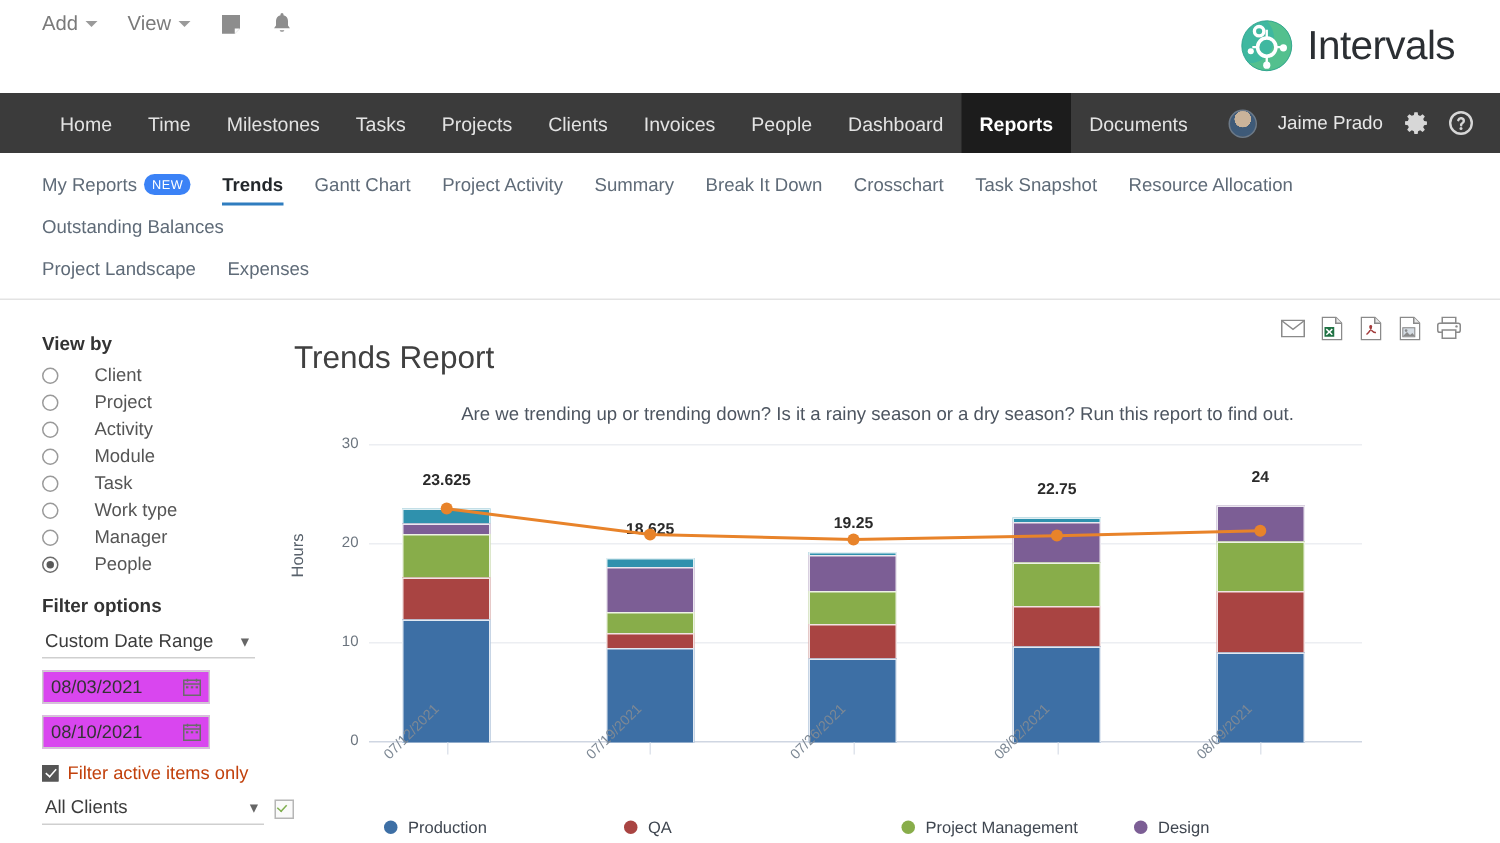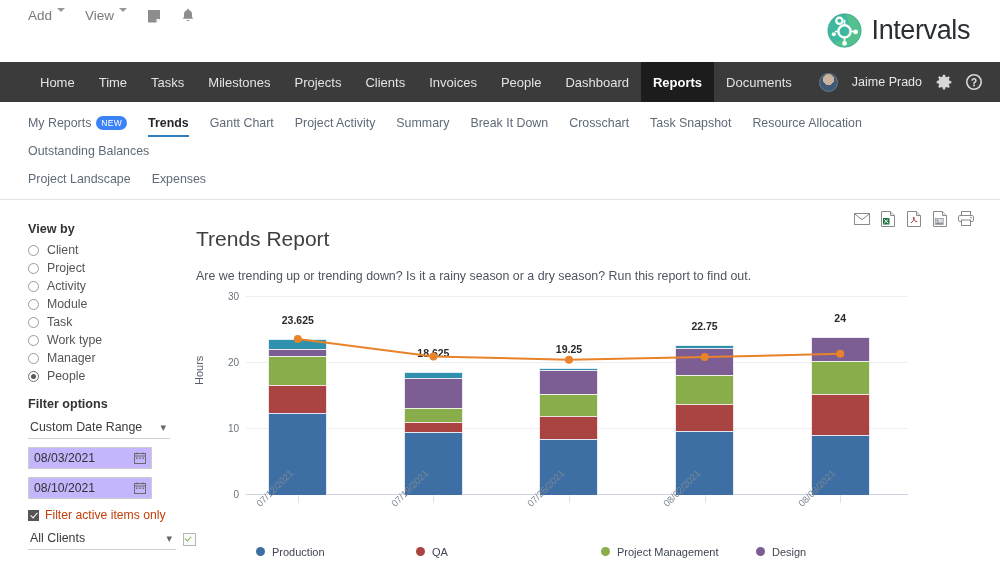--- a/index.html
+++ b/index.html
@@ -7,21 +7,21 @@
     width: 1000px; height: 562px;
     font-family: "Liberation Sans", sans-serif;
     background: #ffffff;
     overflow: hidden;
   }
   #app { position: relative; width: 1000px; height: 562px; background:#fff; }
 
   
   .topbar { height: 62px; background:#fff; position:relative; }
   .topbar-left { position:absolute; left:28px; top:8px; display:flex; align-items:center; gap:20px; }
-  .tb-item { display:flex; align-items:flex-start; gap:5px; font-size:13.5px; color:#7a7a7a; cursor:pointer; }
+  .tb-item { display:flex; align-items:center; gap:5px; font-size:13.5px; color:#7a7a7a; cursor:pointer; }
   .caret-d { width:0;height:0;border-left:4px solid transparent;border-right:4px solid transparent;border-top:4px solid #9a9a9a; }
   .tb-icon { color:#8d8d8d; display:flex; align-items:center; }
   .brand { position:absolute; right:30px; top:12px; display:flex; align-items:center; gap:9px; }
   .brand-name { font-size:27px; color:#2b2f33; letter-spacing:-0.4px; }
 
   
   .mainnav { height:40px; background:#3b3b3b; display:flex; align-items:stretch; position:relative; }
   .mainnav-items { display:flex; align-items:stretch; margin-left:28px; }
   .nav-link { display:flex; align-items:center; padding:0 12px; color:#e3e3e3; font-size:13px; cursor:pointer; white-space:nowrap; }
   .nav-link.active { background:#1c1c1c; color:#ffffff; font-weight:600; }
@@ -38,47 +38,47 @@
   .sub-link { position:relative; font-size:12.4px; color:#5f6b78; padding:5px 11px 9px 0; margin-right:10px; cursor:pointer; white-space:nowrap; }
   .sub-link.active { color:#23272b; font-weight:700; }
   .sub-link.active:after { content:""; position:absolute; left:0; right:11px; bottom:2px; height:2.5px; background:#2f7dbf; }
   .badge-new { display:inline-block; background:#3b82f6; color:#fff; font-size:8.5px; font-weight:400;
                padding:2px 5px 1.5px; border-radius:7px; margin-left:5px; vertical-align:1px; letter-spacing:.3px; }
 
   
   .body-wrap { display:flex; height:397px; background:#fff; }
   .sidebar { width:196px; padding:22px 0 0 28px; flex:none; }
   .sb-title { font-size:12.6px; font-weight:700; color:#333; margin-bottom:7px; }
-  .radio-row { display:flex; align-items:center; gap:8px; margin:4px 0; cursor:pointer; }
+  .radio-row { display:flex; align-items:center; gap:24px; margin:4px 0; cursor:pointer; }
   .radio { width:11px;height:11px;border:1px solid #9a9a9a;border-radius:50%;background:#fff;flex:none;
            display:flex;align-items:center;justify-content:center; }
   .radio.on { border-color:#6e6e6e; }
   .radio.on:after { content:""; width:5px;height:5px;border-radius:50%;background:#5a5a5a; }
   .radio-lbl { font-size:12.3px; color:#555; }
   .sb-title2 { font-size:12.6px; font-weight:700; color:#333; margin:14px 0 6px; }
   .select-box { width:142px; display:flex; align-items:center; justify-content:space-between;
                 border-bottom:1px solid #cfcfcf; padding:3px 4px 4px 2px; font-size:12.4px; color:#3b3b3b; cursor:pointer; }
   .chev { font-size:11px; color:#666; }
-  .date-box { width:124px; margin-top:8px; border:1px solid #cdcdcd; background:#c4b5fd;
+  .date-box { width:112px; margin-top:8px; border:1px solid #cdcdcd; background:#d946ef;
               display:flex; align-items:center; justify-content:space-between; padding:3px 5px; font-size:12.2px; color:#333; cursor:pointer; }
   .cal-ico { color:#6b6b6b; display:flex; }
   .check-row { display:flex; align-items:center; gap:6px; margin-top:9px; cursor:pointer; }
   .cbox { width:11px;height:11px;background:#555;border:1px solid #555;flex:none;position:relative; }
   .cbox:after { content:"";position:absolute;left:2.5px;top:0.5px;width:3px;height:6px;border:solid #fff;border-width:0 1.6px 1.6px 0;transform:rotate(42deg); }
   .check-lbl { font-size:12.2px; color:#c2410c; }
   .sel-row { display:flex; align-items:center; gap:7px; margin-top:6px; }
   .mini-ico { width:13px;height:13px;border:1px solid #b6b6b6;background:#fafafa;position:relative;flex:none;cursor:pointer; }
   .mini-ico:after{content:"";position:absolute;left:2px;top:1px;width:3px;height:5px;border:solid #7fae4f;border-width:0 1.4px 1.4px 0;transform:rotate(42deg);}
 
   
   .content { flex:1; position:relative; padding:0 26px 0 0; }
   .export-row { position:absolute; right:26px; top:10px; display:flex; gap:9px; }
   .ex-ico { width:17px;height:17px; color:#8a8a8a; cursor:pointer; display:flex;align-items:center;justify-content:center; }
   .page-title { font-size:21px; color:#404040; font-weight:400; padding-top:27px; }
-  .page-sub { font-size:12.4px; color:#4d5560; margin-top:18px; }
+  .page-sub { font-size:12.4px; color:#4d5560; margin-top:18px;text-align:center; }
 
   
   .chart { position:relative; margin-top:6px; width:712px; height:230px; }
   .ylabel { position:absolute; left:-3px; top:96px; transform:rotate(-90deg); transform-origin:left top;
             font-size:11px; color:#58616b; white-space:nowrap; }
   .plot { position:absolute; left:34px; top:8px; right:0; bottom:24px; }
   .gridline { position:absolute; left:16px; right:0; height:1px; background:#eceef2; }
   .gridline.base { background:#cfd6e2; }
   .ytick { position:absolute; right:100%; margin-right:7px; transform:translateY(-50%); font-size:10px; color:#6a737d; }
   .bars { position:absolute; left:0; right:0; top:0; bottom:0; display:flex; }
@@ -143,22 +143,22 @@
         <path d="M20 14.4V8.5M26.6 21h4.2M20 27.6v4.2M13.4 21H9.6" stroke="#fff" stroke-width="1.7" fill="none"></path>
       </svg>
       <div class="brand-name">Intervals</div>
     </div>
   </div>
 
   <div class="mainnav">
     <div class="mainnav-items" id="mainnav-items">
         <div class="nav-link">Home</div>
         <div class="nav-link">Time</div>
+        <div class="nav-link">Milestones</div>
         <div class="nav-link">Tasks</div>
-        <div class="nav-link">Milestones</div>
         <div class="nav-link">Projects</div>
         <div class="nav-link">Clients</div>
         <div class="nav-link">Invoices</div>
         <div class="nav-link">People</div>
         <div class="nav-link">Dashboard</div>
         <div class="nav-link active">Reports</div>
         <div class="nav-link">Documents</div>
       </div>
     <div class="nav-right">
       <div class="avatar"></div>

